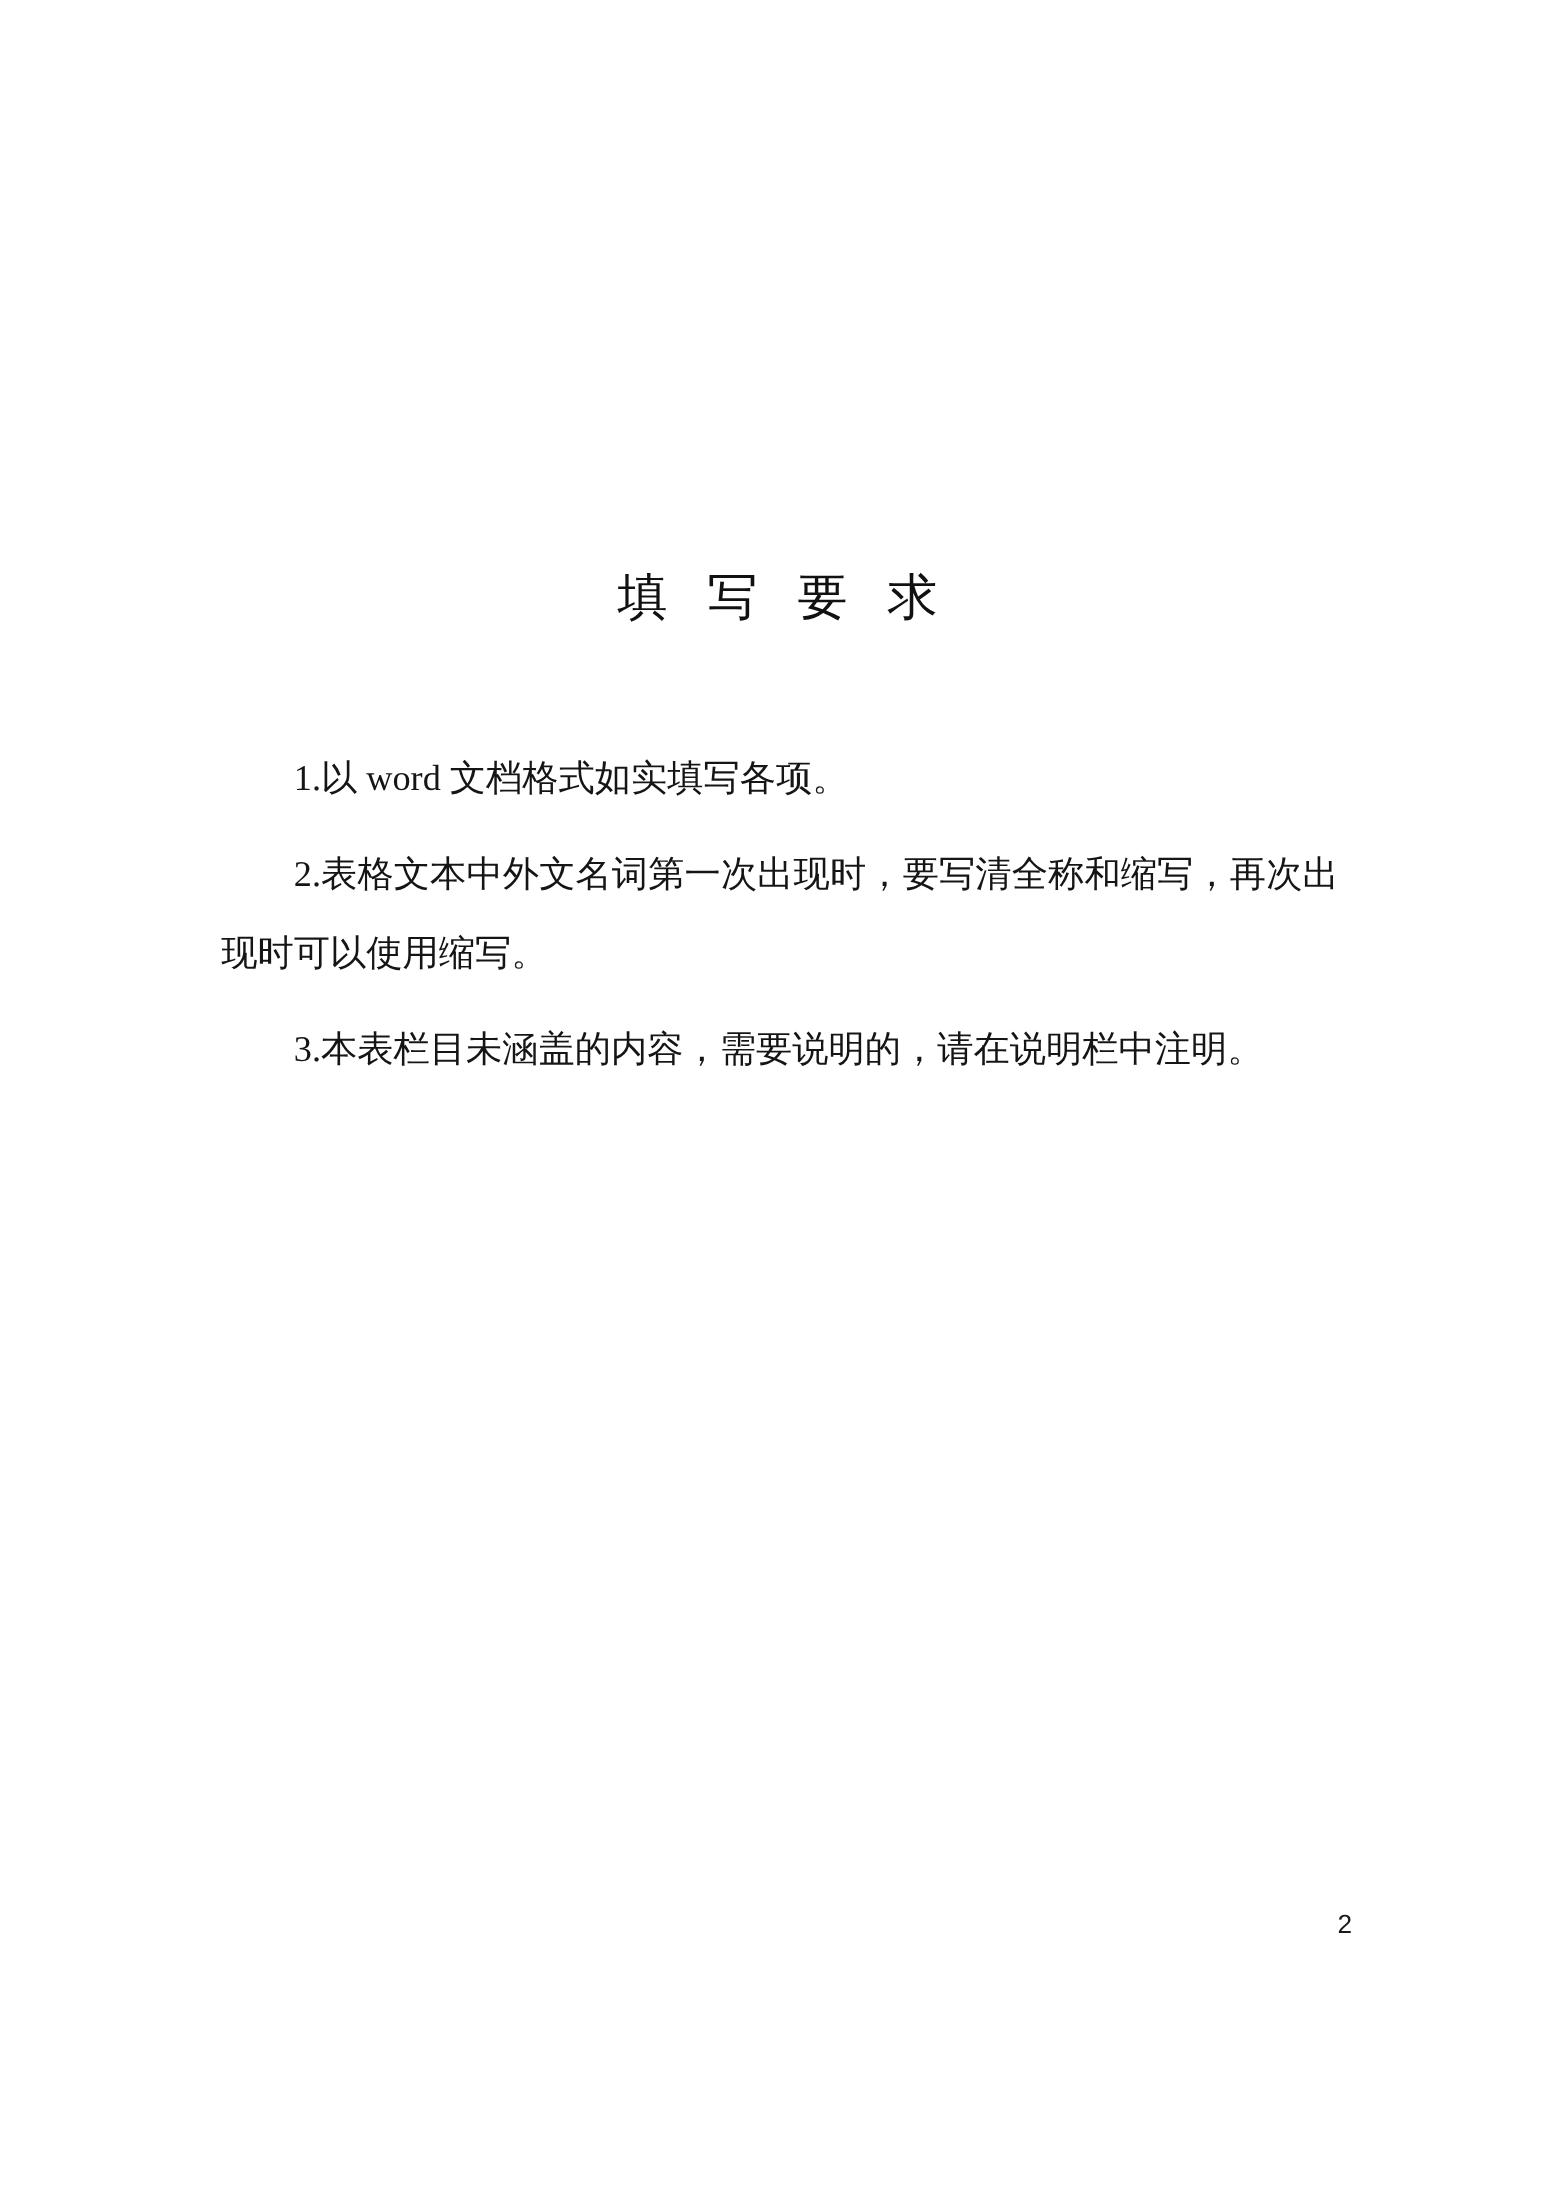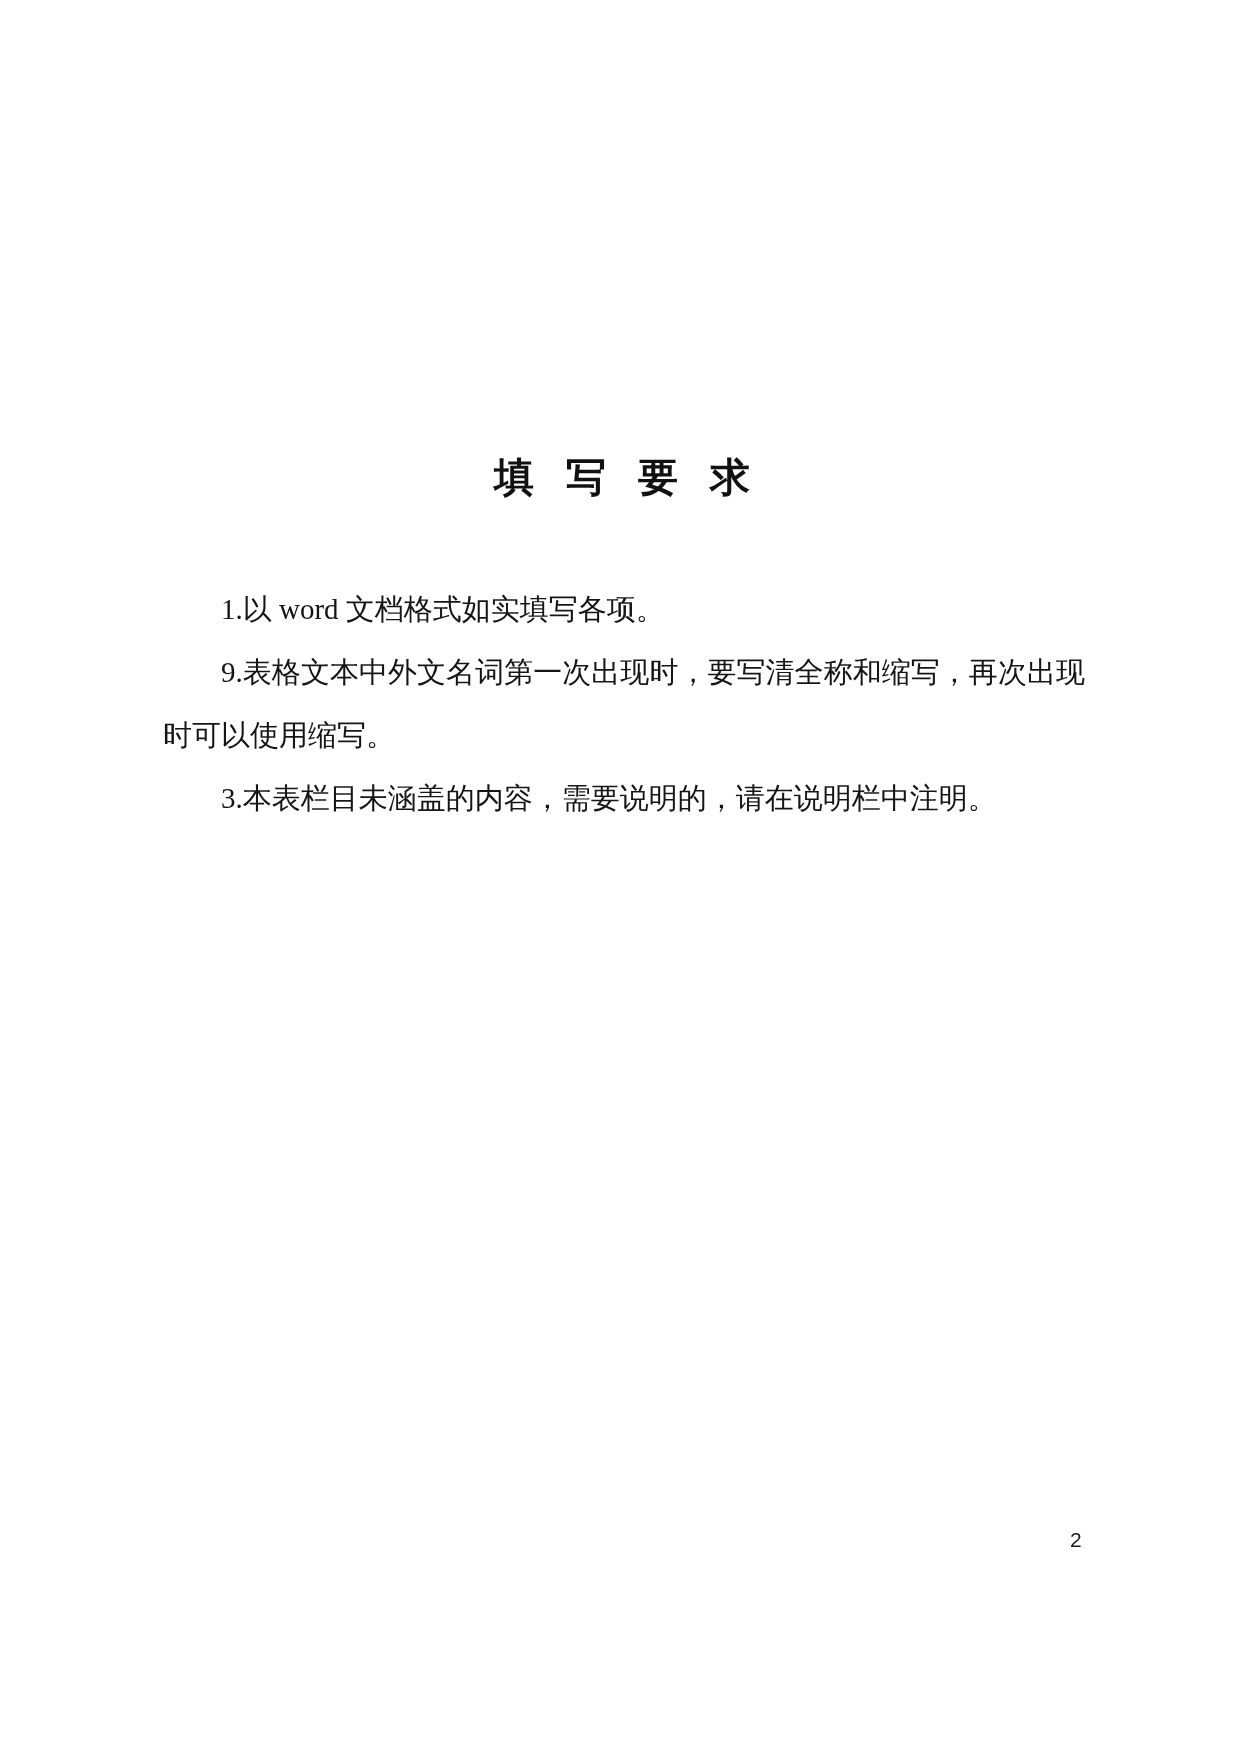--- a/index.html
+++ b/index.html
@@ -16,36 +16,36 @@
     font-family: "Liberation Serif", serif;
     color: #151515;
   }
   .doc-title {
     position: absolute;
     top: 450px;
     left: 163px;
     width: 922px;
     text-align: center;
     font-size: 40px;
-    font-weight: bold;
+    font-weight: normal;
     letter-spacing: 4px;
     white-space: pre;
     color: #111111;
   }
   .doc-body {
     position: absolute;
     top: 578px;
     left: 163px;
     width: 922px;
     font-size: 29px;
     line-height: 63px;
     text-align: justify;
   }
   .doc-body p {
-    margin: 0;
+    margin: 14px;
     padding: 0;
     text-indent: 2em;
   }
   .page-number {
     position: absolute;
     top: 1528px;
     left: 1070px;
     font-family: "Liberation Sans", sans-serif;
     font-size: 21px;
     color: #1a1a1a;
@@ -53,19 +53,19 @@
 </style>
 </head>
 <body>
 
 <div class="page">
 
   <div class="doc-title">填  写  要  求</div>
 
   <div class="doc-body">
     <p>1.以 word 文档格式如实填写各项。</p>
-    <p>9.表格文本中外文名词第一次出现时，要写清全称和缩写，再次出现时可以使用缩写。</p>
+    <p>2.表格文本中外文名词第一次出现时，要写清全称和缩写，再次出现时可以使用缩写。</p>
     <p>3.本表栏目未涵盖的内容，需要说明的，请在说明栏中注明。</p>
   </div>
 
   <div class="page-number">2</div>
 
 </div>
 
 </body></html>

